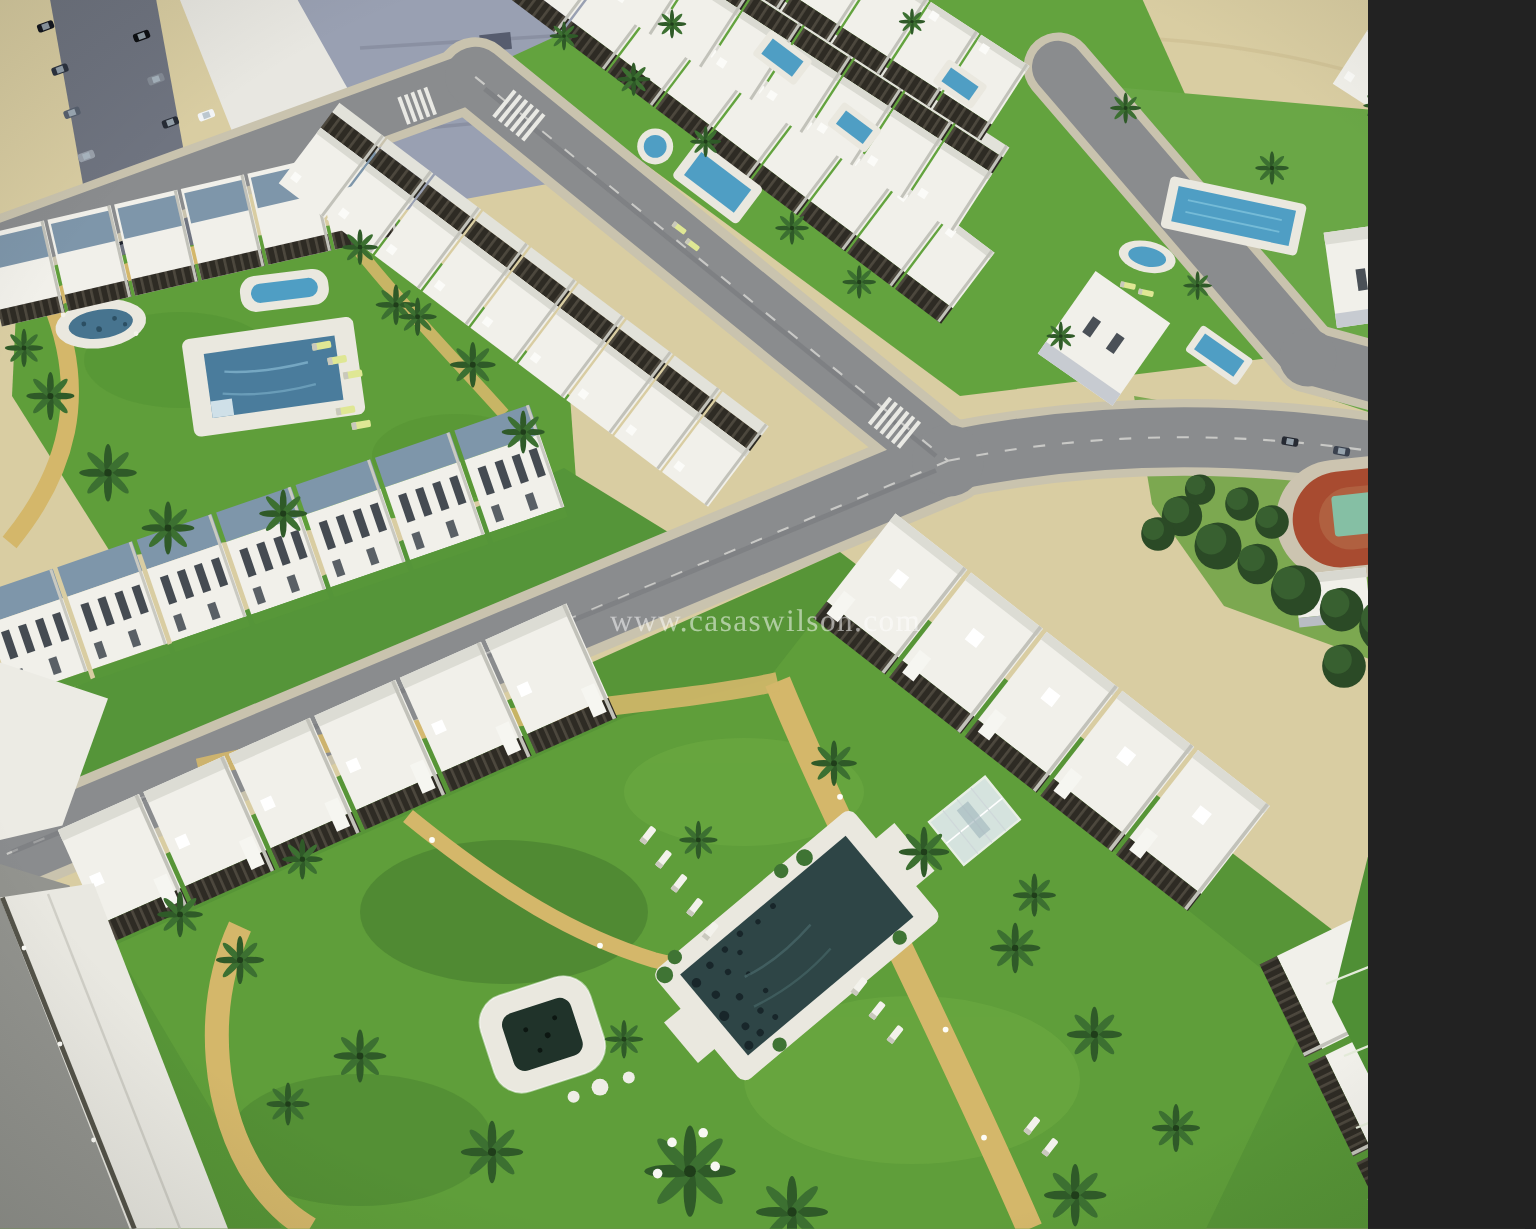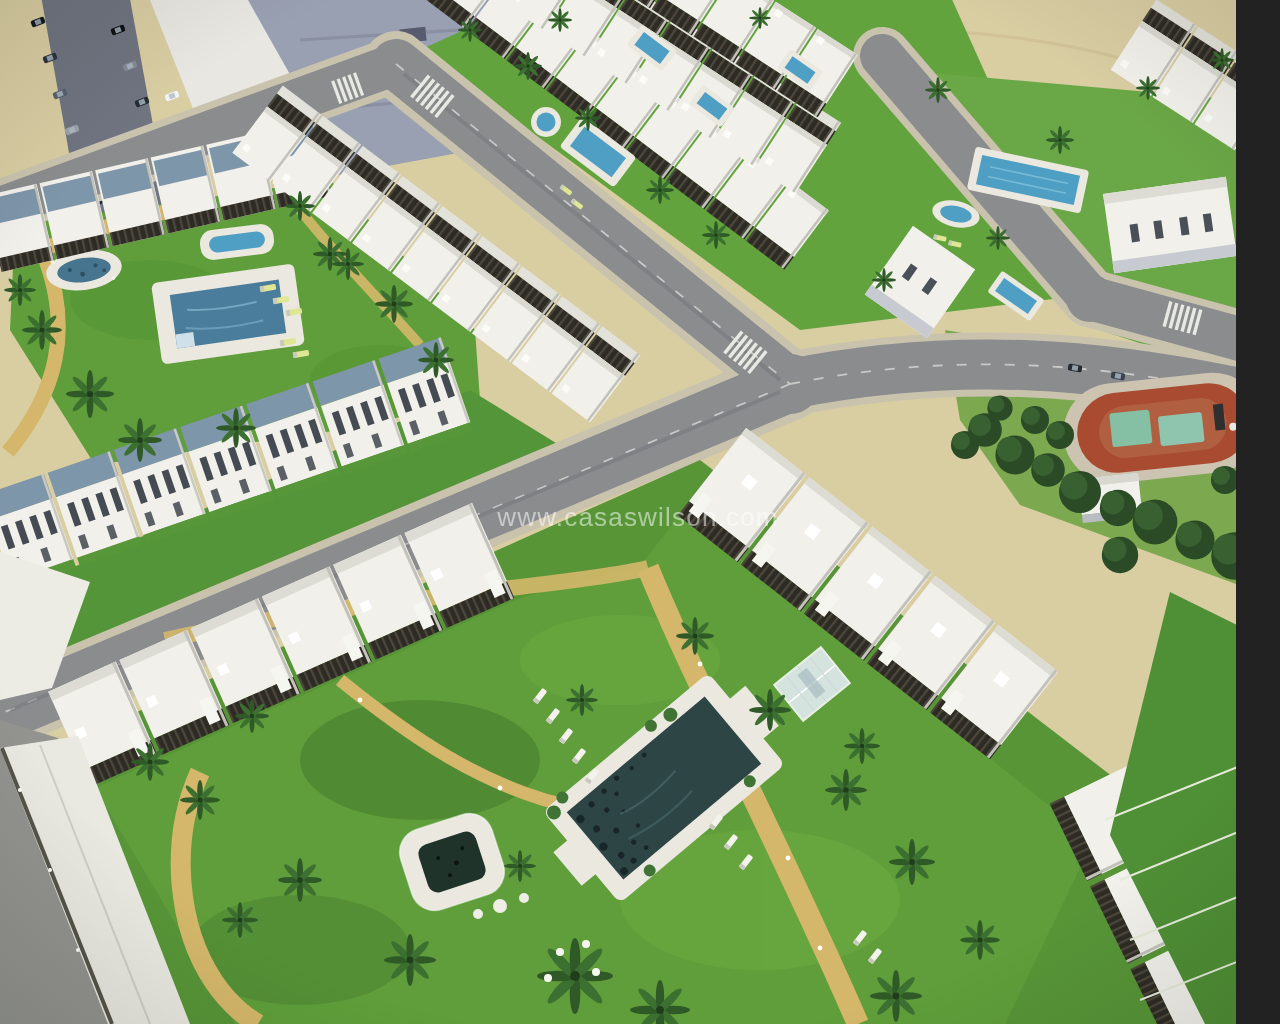--- a/index.html
+++ b/index.html
@@ -1,17 +1,17 @@
 <!DOCTYPE html>
 <html style="--sand: #d9cda2; --sand_light: #e3d8ae; --road: #8a8c8e; --sidewalk: #c9c3ae; --grass: #5f9e3a; --grass_bright: #6fb046; --grass_dark: #3e7c2c; --park_grass: #7ca850; --tree_dark: #2b4a26; --tree_mid: #386030; --building_white: #f1f0ea; --building_shade: #e2e2da; --roof_panel: #7e96aa; --pergola: #2e2b24; --path_tan: #d4b76a; --pool_deck: #eae8df; --pool_blue: #4f9ec4; --pool_steel: #4a7c9c; --pool_dark: #2e4546; --jacuzzi_dark: #20332a; --track_red: #a84b30; --track_inner: #b06040; --court_teal: #85bfa4; --city_roof: #99a0b2; --watermark: #ffffff;"><head>
 <meta charset="utf-8">
 <style>
   html,body{margin:0;padding:0;background:#222;}
-  .stage{position:relative;width:1236px;height:1024px;overflow:hidden;
-         font-family:Liberation Sans, sans-serif;}
+  .stage{position:relative;width:1140px;height:1024px;overflow:hidden;
+         font-family:Liberation Serif, serif;}
   svg{display:block}
   
   .sandF   {fill:var(--sand,#d9cda2)}
   .whiteb  {fill:var(--building_white,#f1f0ea)}
   .white2  {fill:var(--building_shade,#e2e2da)}
   .panel   {fill:var(--roof_panel,#7e96aa)}
   .deck    {fill:var(--pool_deck,#eae8df)}
   .grassF  {fill:var(--grass,#5f9e3a)}
   .roadF   {stroke:var(--road,#8a8c8e)}
   .sideF   {stroke:var(--sidewalk,#c9c3ae)}

